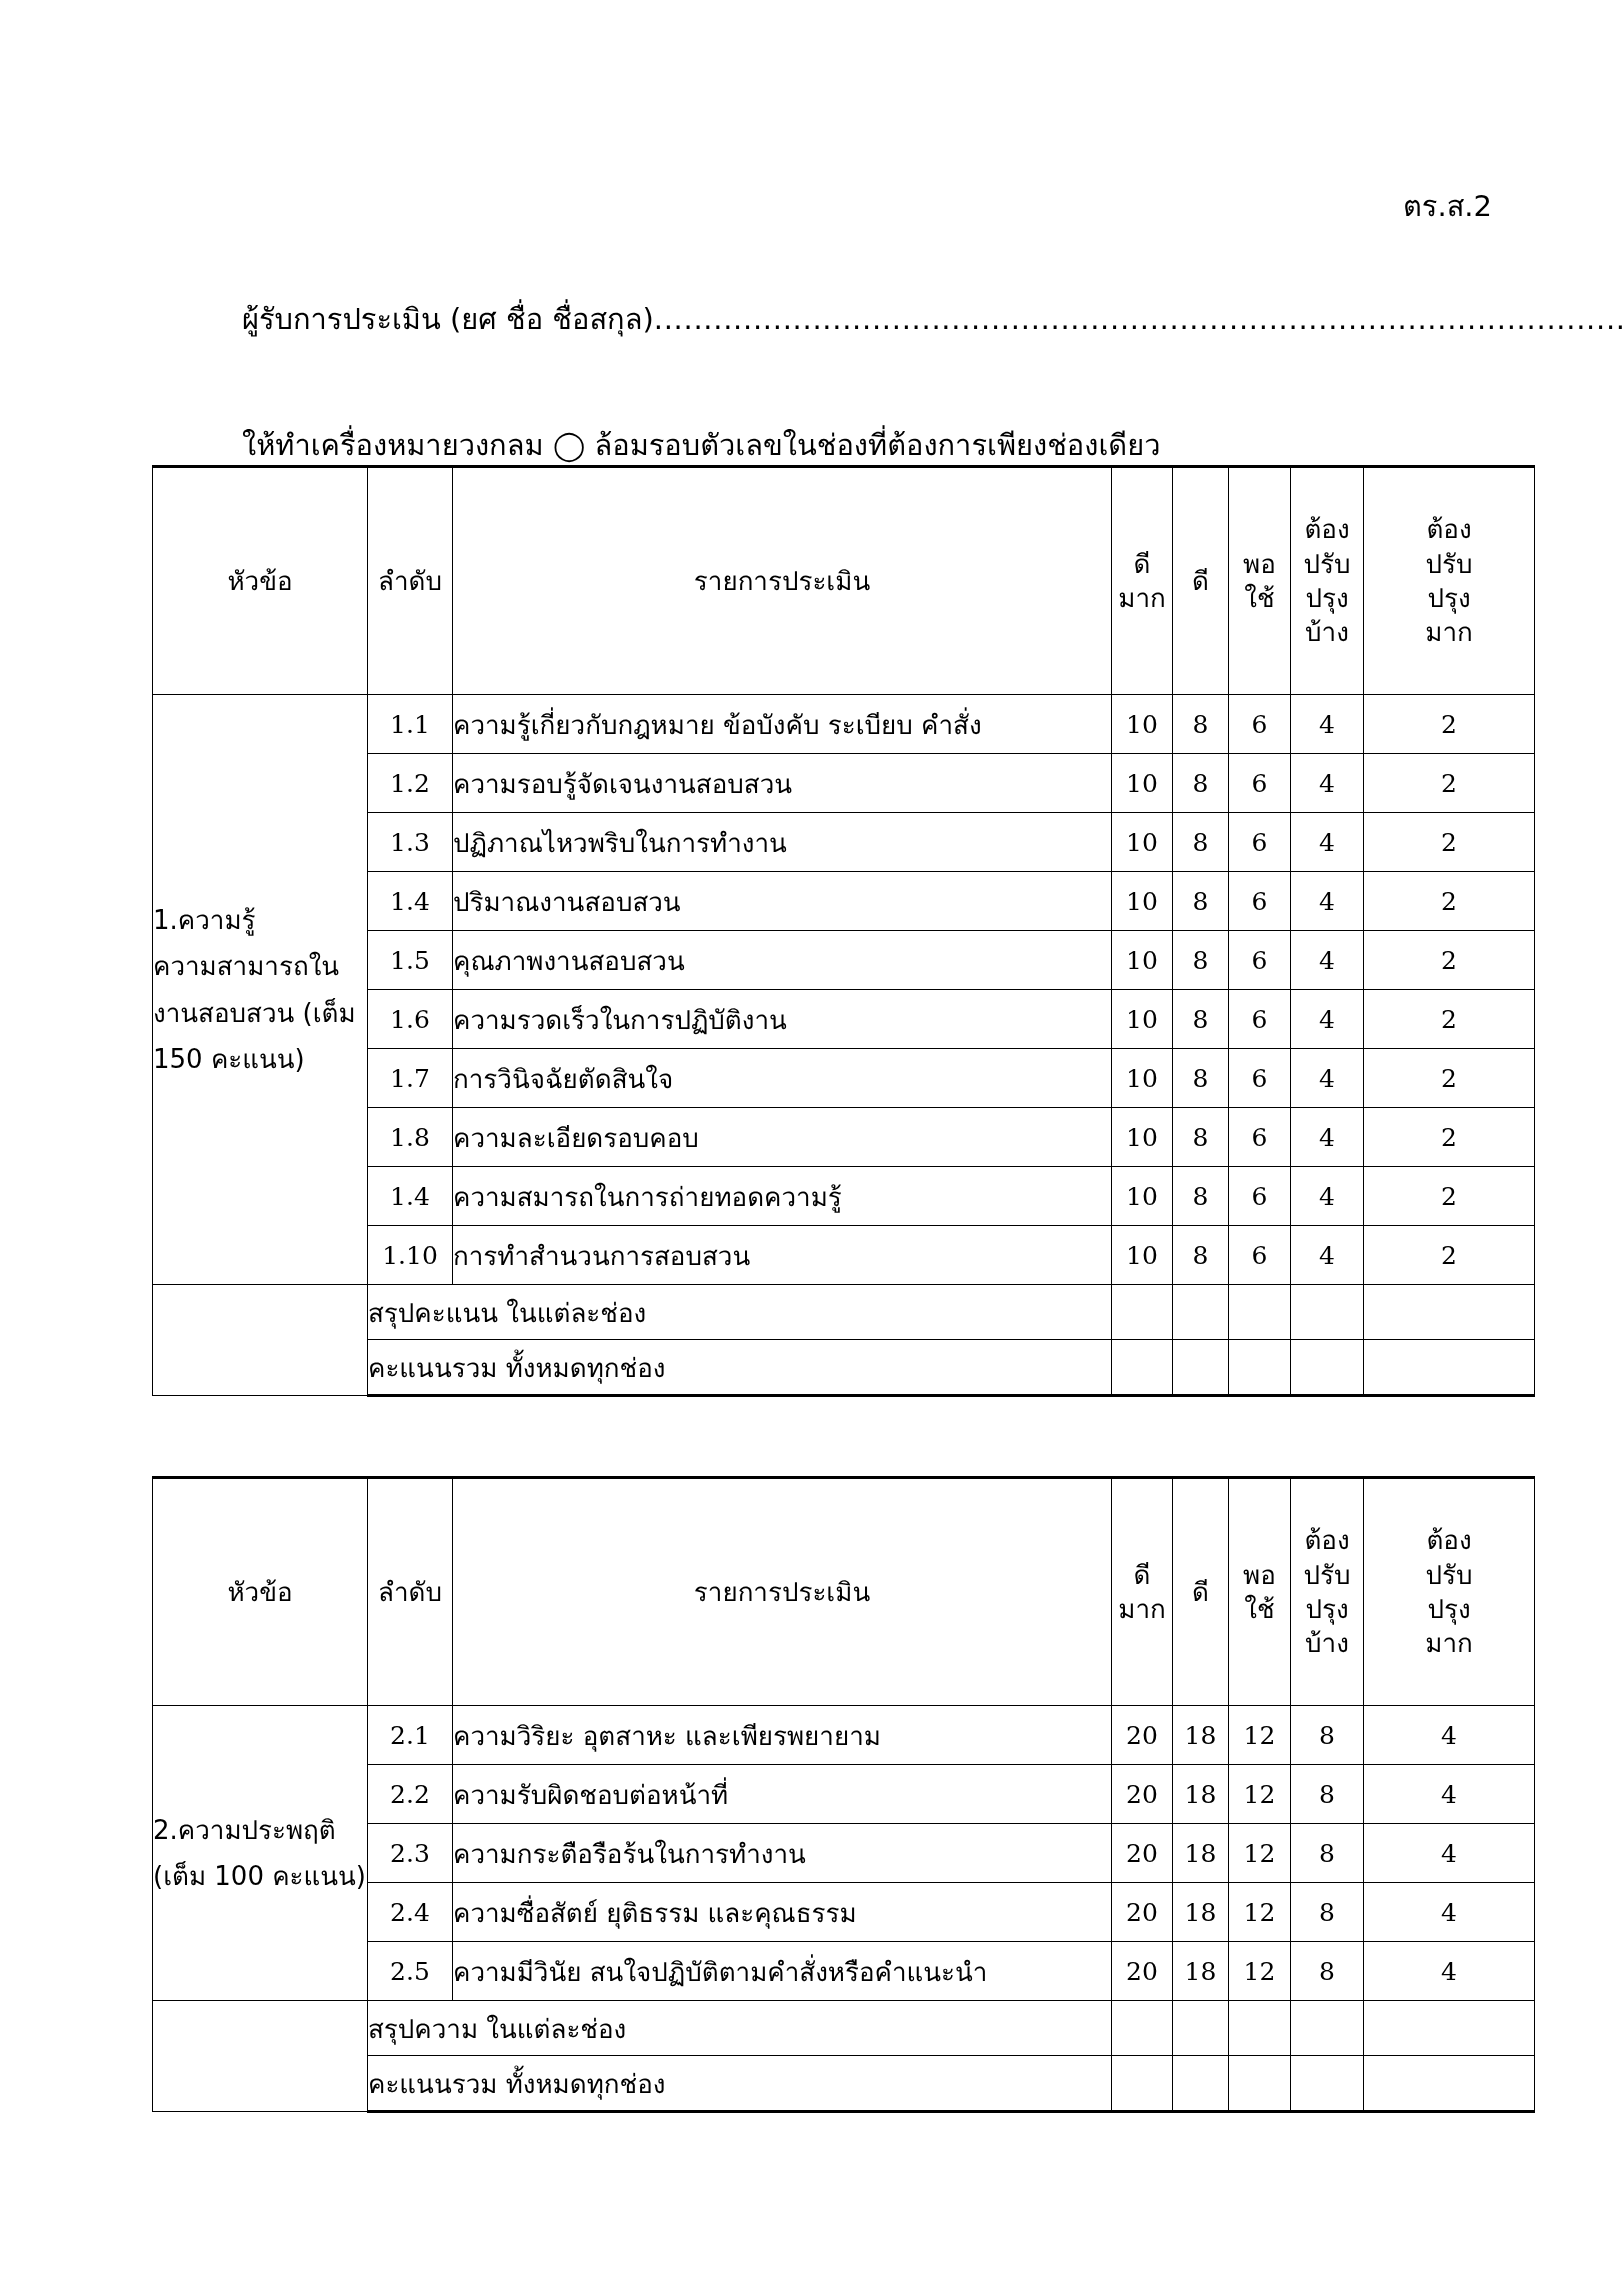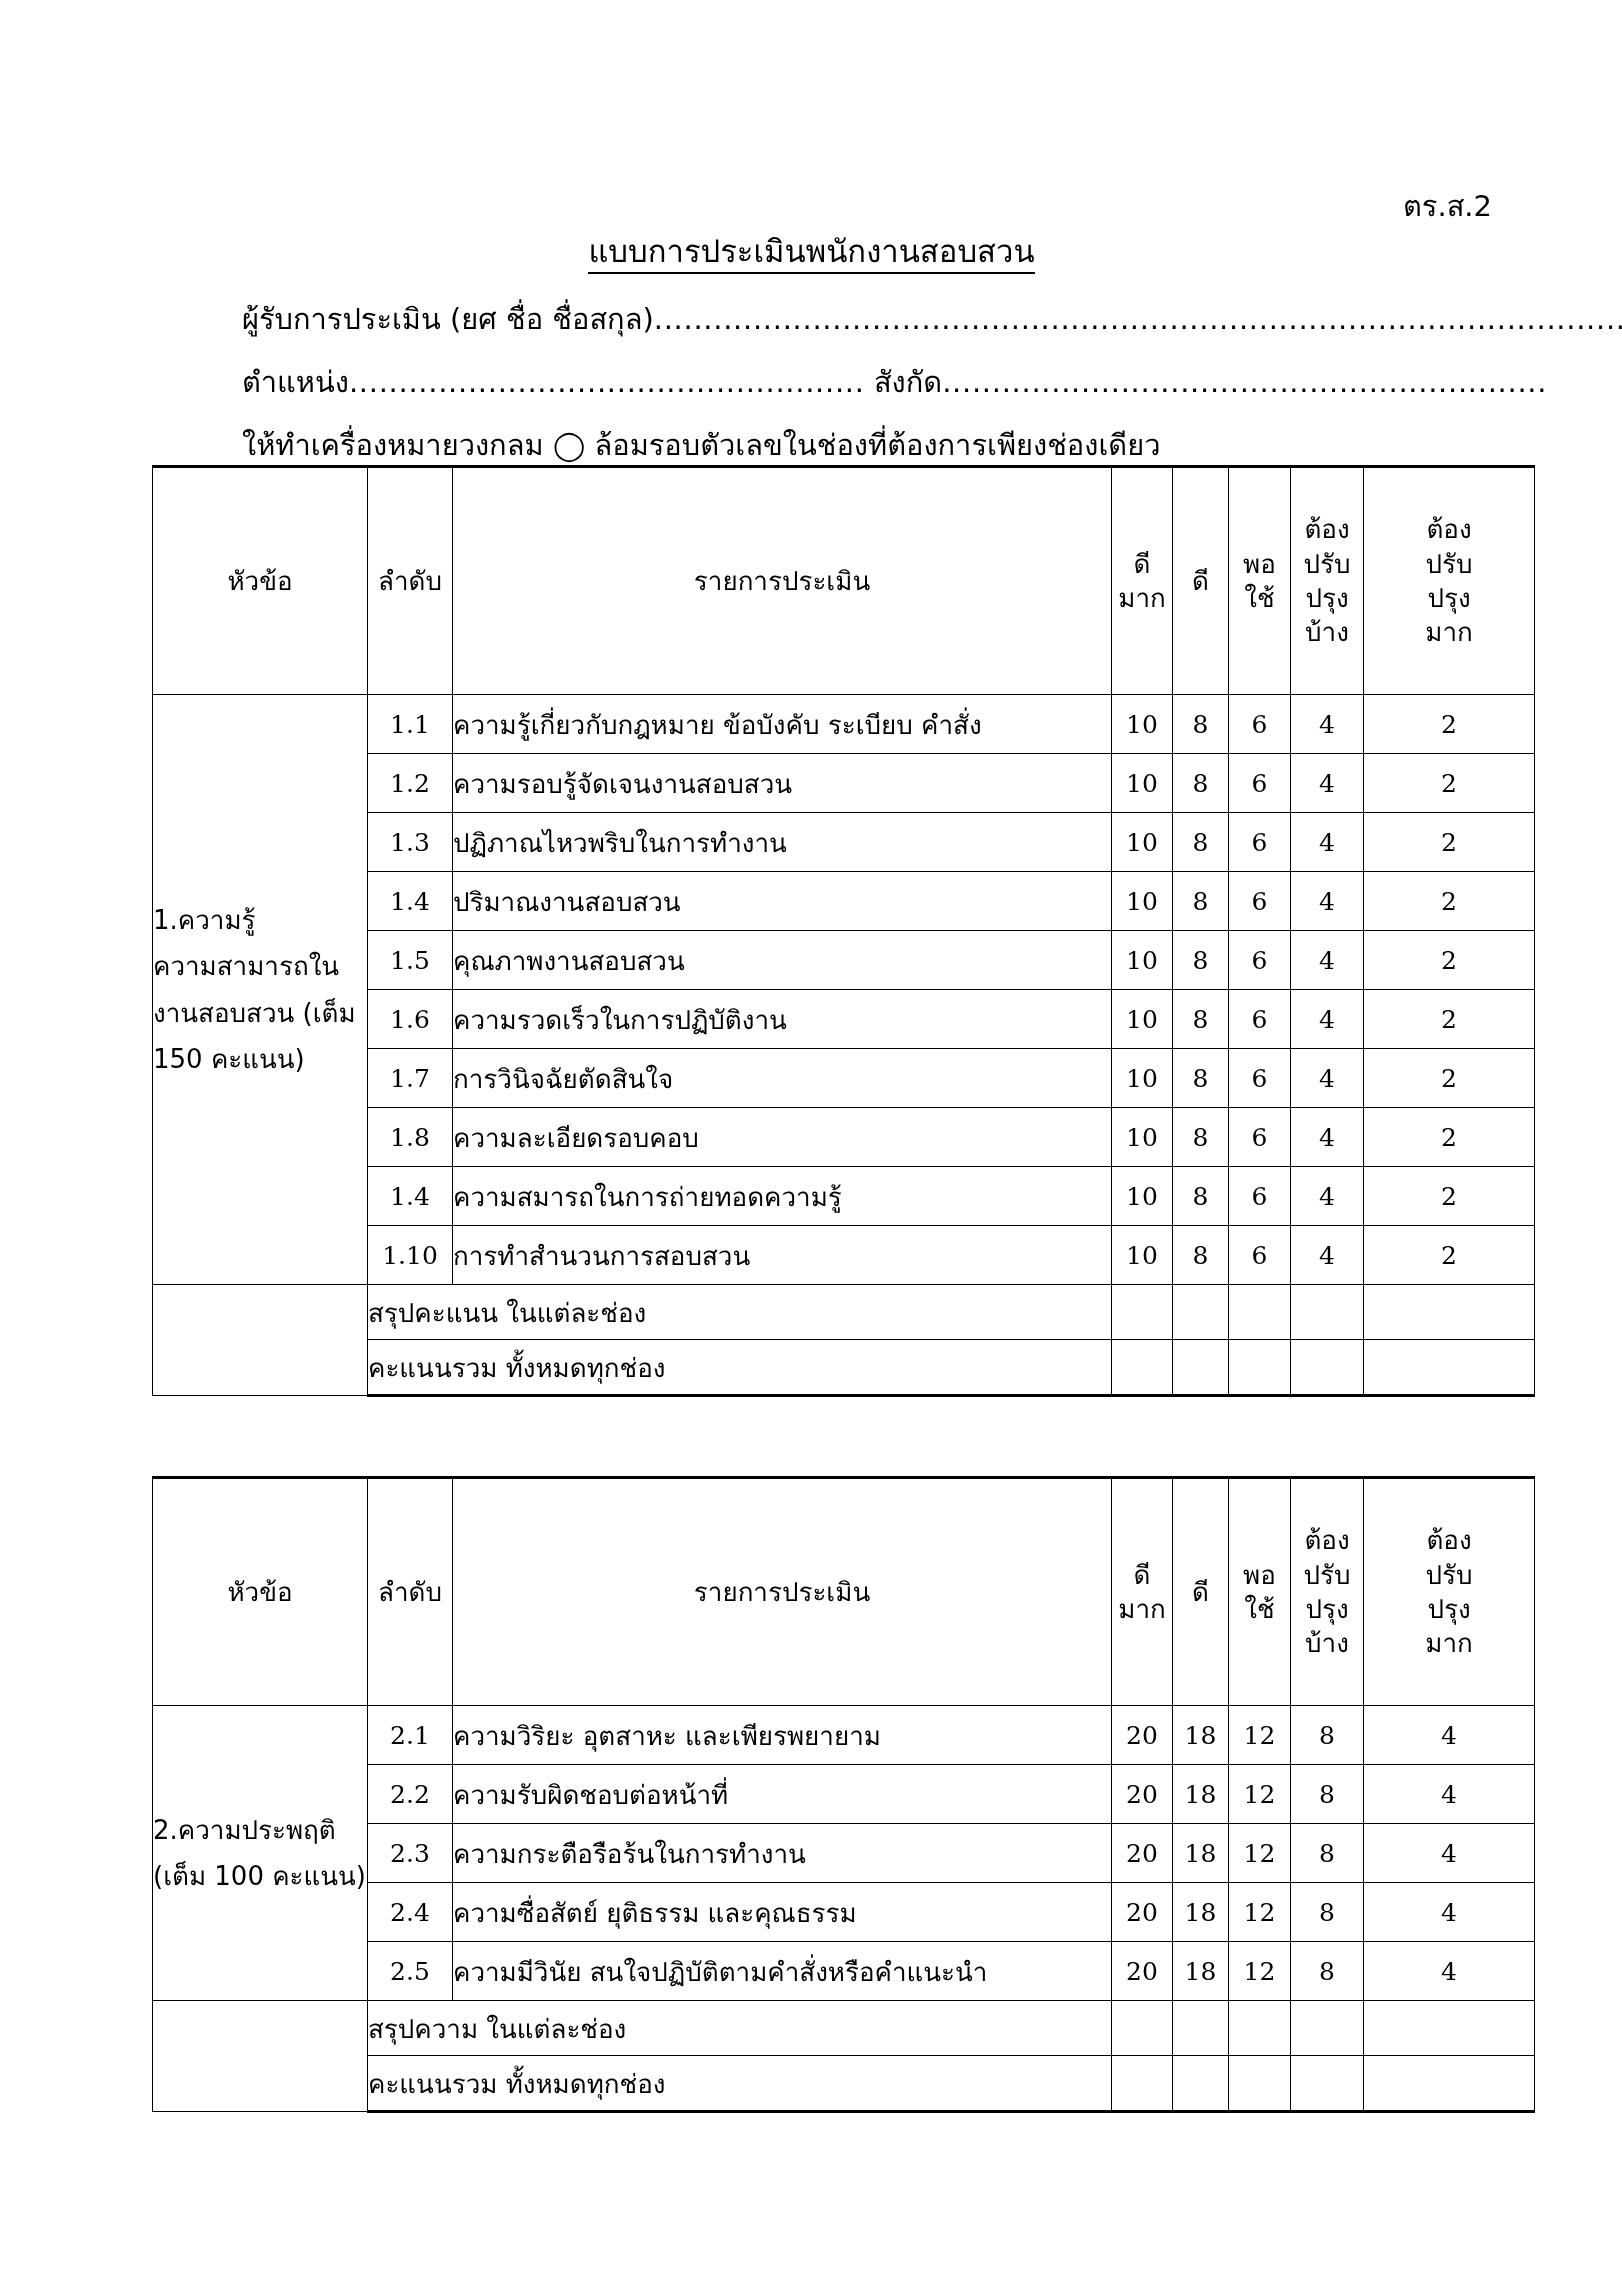--- a/index.html
+++ b/index.html
@@ -135,31 +135,25 @@
   .blank-cell { }
 </style>
 </head>
 <body>
 
 <div class="page">
 
 
   <div class="form-code">ตร.ส.2</div>
 
-  <div class="doc-title">
-    <span>แบบการประเมินพนักงานสอบสวน</span>
-  </div>
 
   <div class="field-line l1">
     <span>ผู้รับการประเมิน (ยศ ชื่อ ชื่อสกุล)</span><span class="dots-long">.............................................................................................................</span>
   </div>
 
-  <div class="field-line l2">
-    <span>ตำแหน่ง</span><span class="dots-long">....................................................</span><span>&nbsp;</span><span>สังกัด</span><span class="dots-long">.............................................................</span>
-  </div>
 
   <div class="field-line l3">
     <span>ให้ทำเครื่องหมายวงกลม</span>
     <span class="circle-glyph">◯</span>
     <span>ล้อมรอบตัวเลขในช่องที่ต้องการเพียงช่องเดียว</span>
   </div>
 
   <table class="rate-table t1">
     <colgroup>
       <col class="c-topic">

